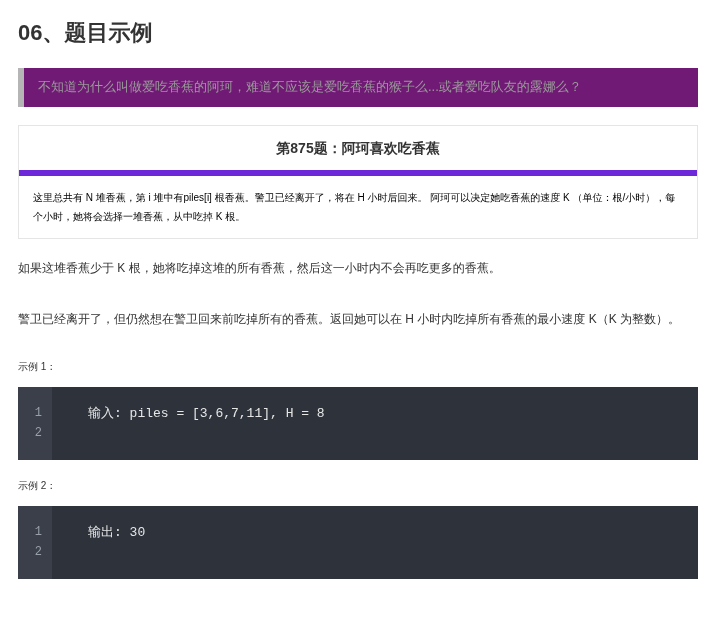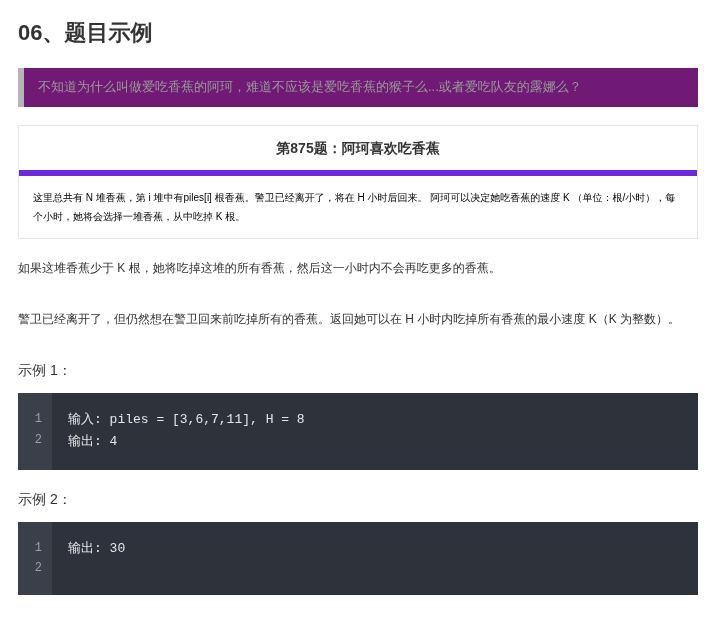--- a/index.html
+++ b/index.html
@@ -44,21 +44,21 @@
       color: #000000;
       line-height: 1.9;
     }
     .para {
       font-size: 12px;
       color: #333;
       margin-bottom: 28px;
       line-height: 1.9;
     }
     .example-label {
-      font-size: 14px;
+      font-size: 10px;
       color: #333;
       margin-bottom: 12px;
       margin-top: 6px;
     }
     .code-block {
       background: #2d323b;
       color: #e6e6e6;
       display: flex;
       font-family: Consolas, "Courier New", monospace;
       font-size: 13px;
@@ -70,21 +70,21 @@
       color: #9aa0ab;
       padding: 16px 10px;
       text-align: right;
       user-select: none;
       font-size: 12px;
       line-height: 1.7;
       min-width: 34px;
     }
     .line-nums div { }
     .code-content {
-      padding: 16px 16px;
+      padding: 16px 36px;
       line-height: 1.7;
       white-space: pre;
     }
     .code-line { display: block; }
   </style>
 </head>
 <body>
 
 <h2 class="section-title">06、题目示例</h2>
 
@@ -100,21 +100,21 @@
 <div class="para">如果这堆香蕉少于 K 根，她将吃掉这堆的所有香蕉，然后这一小时内不会再吃更多的香蕉。</div>
 
 <div class="para">警卫已经离开了，但仍然想在警卫回来前吃掉所有的香蕉。返回她可以在 H 小时内吃掉所有香蕉的最小速度 K（K 为整数）。</div>
 
 <div class="example-label">示例 1：</div>
 <div class="code-block">
   <div class="line-nums">
     <div>1</div>
     <div>2</div>
   </div>
-  <div class="code-content"><span class="code-line">输入: piles = [3,6,7,11], H = 8</span><span class="code-line">输出: 4</span></div>
+  <div class="code-content"><span class="code-line">输入: piles = [3,6,7,11], H = 8</span></div>
 </div>
 
 <div class="example-label">示例 2：</div>
 <div class="code-block">
   <div class="line-nums">
     <div>1</div>
     <div>2</div>
   </div>
   <div class="code-content"><span class="code-line">输出: 30</span></div>
 </div>

